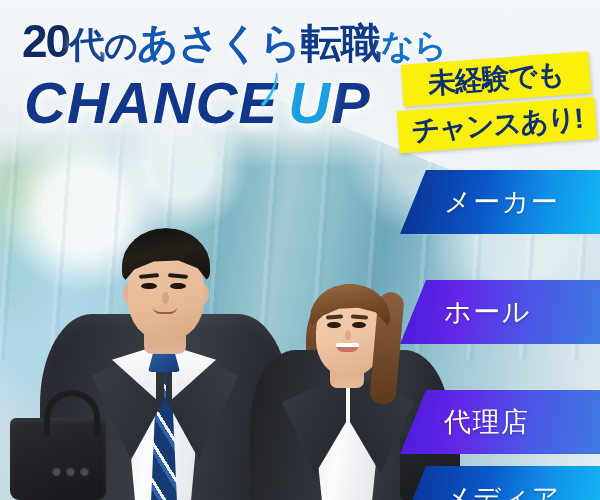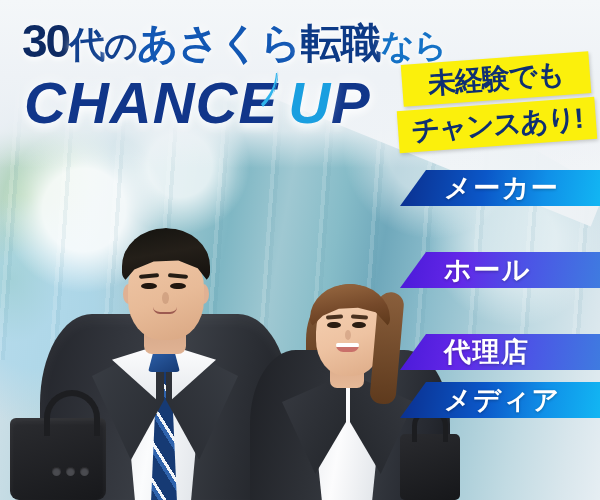--- a/index.html
+++ b/index.html
@@ -290,25 +290,25 @@
   .badge-bar.b2{
     left:0px; top:48px; width:198px; height:42px;
     font-size:28px; letter-spacing:-1.5px;
     transform:rotate(-4.2deg);
   }
 
   
   .cats{ position:absolute; right:0; top:170px; width:200px; }
   .cat{
     position:relative;
-    height:36px; margin-bottom:12px;
+    height:64px; margin-bottom:12px;
     display:flex; align-items:center;
     padding-left:44px;
     color:#fff;
-    font-size:27px; font-weight:bold;
+    font-size:27px; font-weight:normal;
     letter-spacing:1.5px;
     white-space:nowrap;
     clip-path:polygon(26px 0, 100% 0, 100% 100%, 0 100%);
     text-shadow:0 1px 3px rgba(0,0,0,.28);
     box-shadow:0 2px 6px rgba(0,0,0,.2);
   }
   .cat.gA{ background:linear-gradient(100deg,#0b2f8e 0%,#0b57c8 42%,#1090e8 72%,#12b6f3 100%); }
   .cat.gB{ background:linear-gradient(100deg,#4a1ad8 0%,#6327e8 30%,#4c53e6 62%,#3f7be0 100%);margin-top:46px; }
   .cat:last-child{ margin-bottom:0; }
 
@@ -379,21 +379,21 @@
       <div class="w-brow-r"></div>
       <div class="w-eye-l"></div>
       <div class="w-eye-r"></div>
       <div class="w-nose"></div>
       <div class="w-mouth"></div>
       <div class="w-bag"></div>
       <div class="w-bag-handle"></div>
     </div>
   </div>
 
-  <div class="headline"><span class="hl-20">30</span><span class="hl-dai">代</span><span class="hl-no">の</span><span class="hl-mid">あさくら</span><span class="hl-tenshoku">転職</span><span class="hl-nara">なら</span></div>
+  <div class="headline"><span class="hl-20">20</span><span class="hl-dai">代</span><span class="hl-no">の</span><span class="hl-mid">あさくら</span><span class="hl-tenshoku">転職</span><span class="hl-nara">なら</span></div>
 
   <div class="chance"><span>CHANCE</span><span class="up"><span class="u">U</span><span>P</span></span></div>
   <svg class="swoosh" viewBox="0 0 30 48">
     <path d="M26 1 C27 13 22 27 12 38 C20 30 25 18 26 1 Z" fill="#1a9fe0"></path>
     <path d="M25 3 C25 16 20 28 11 37 L9 34 C18 25 23 15 24 3 Z" fill="#2fb4ec"></path>
   </svg>
 
   <div class="badge">
     <div class="badge-bar b1">未経験でも</div>
     <div class="badge-bar b2">チャンスあり!</div>

